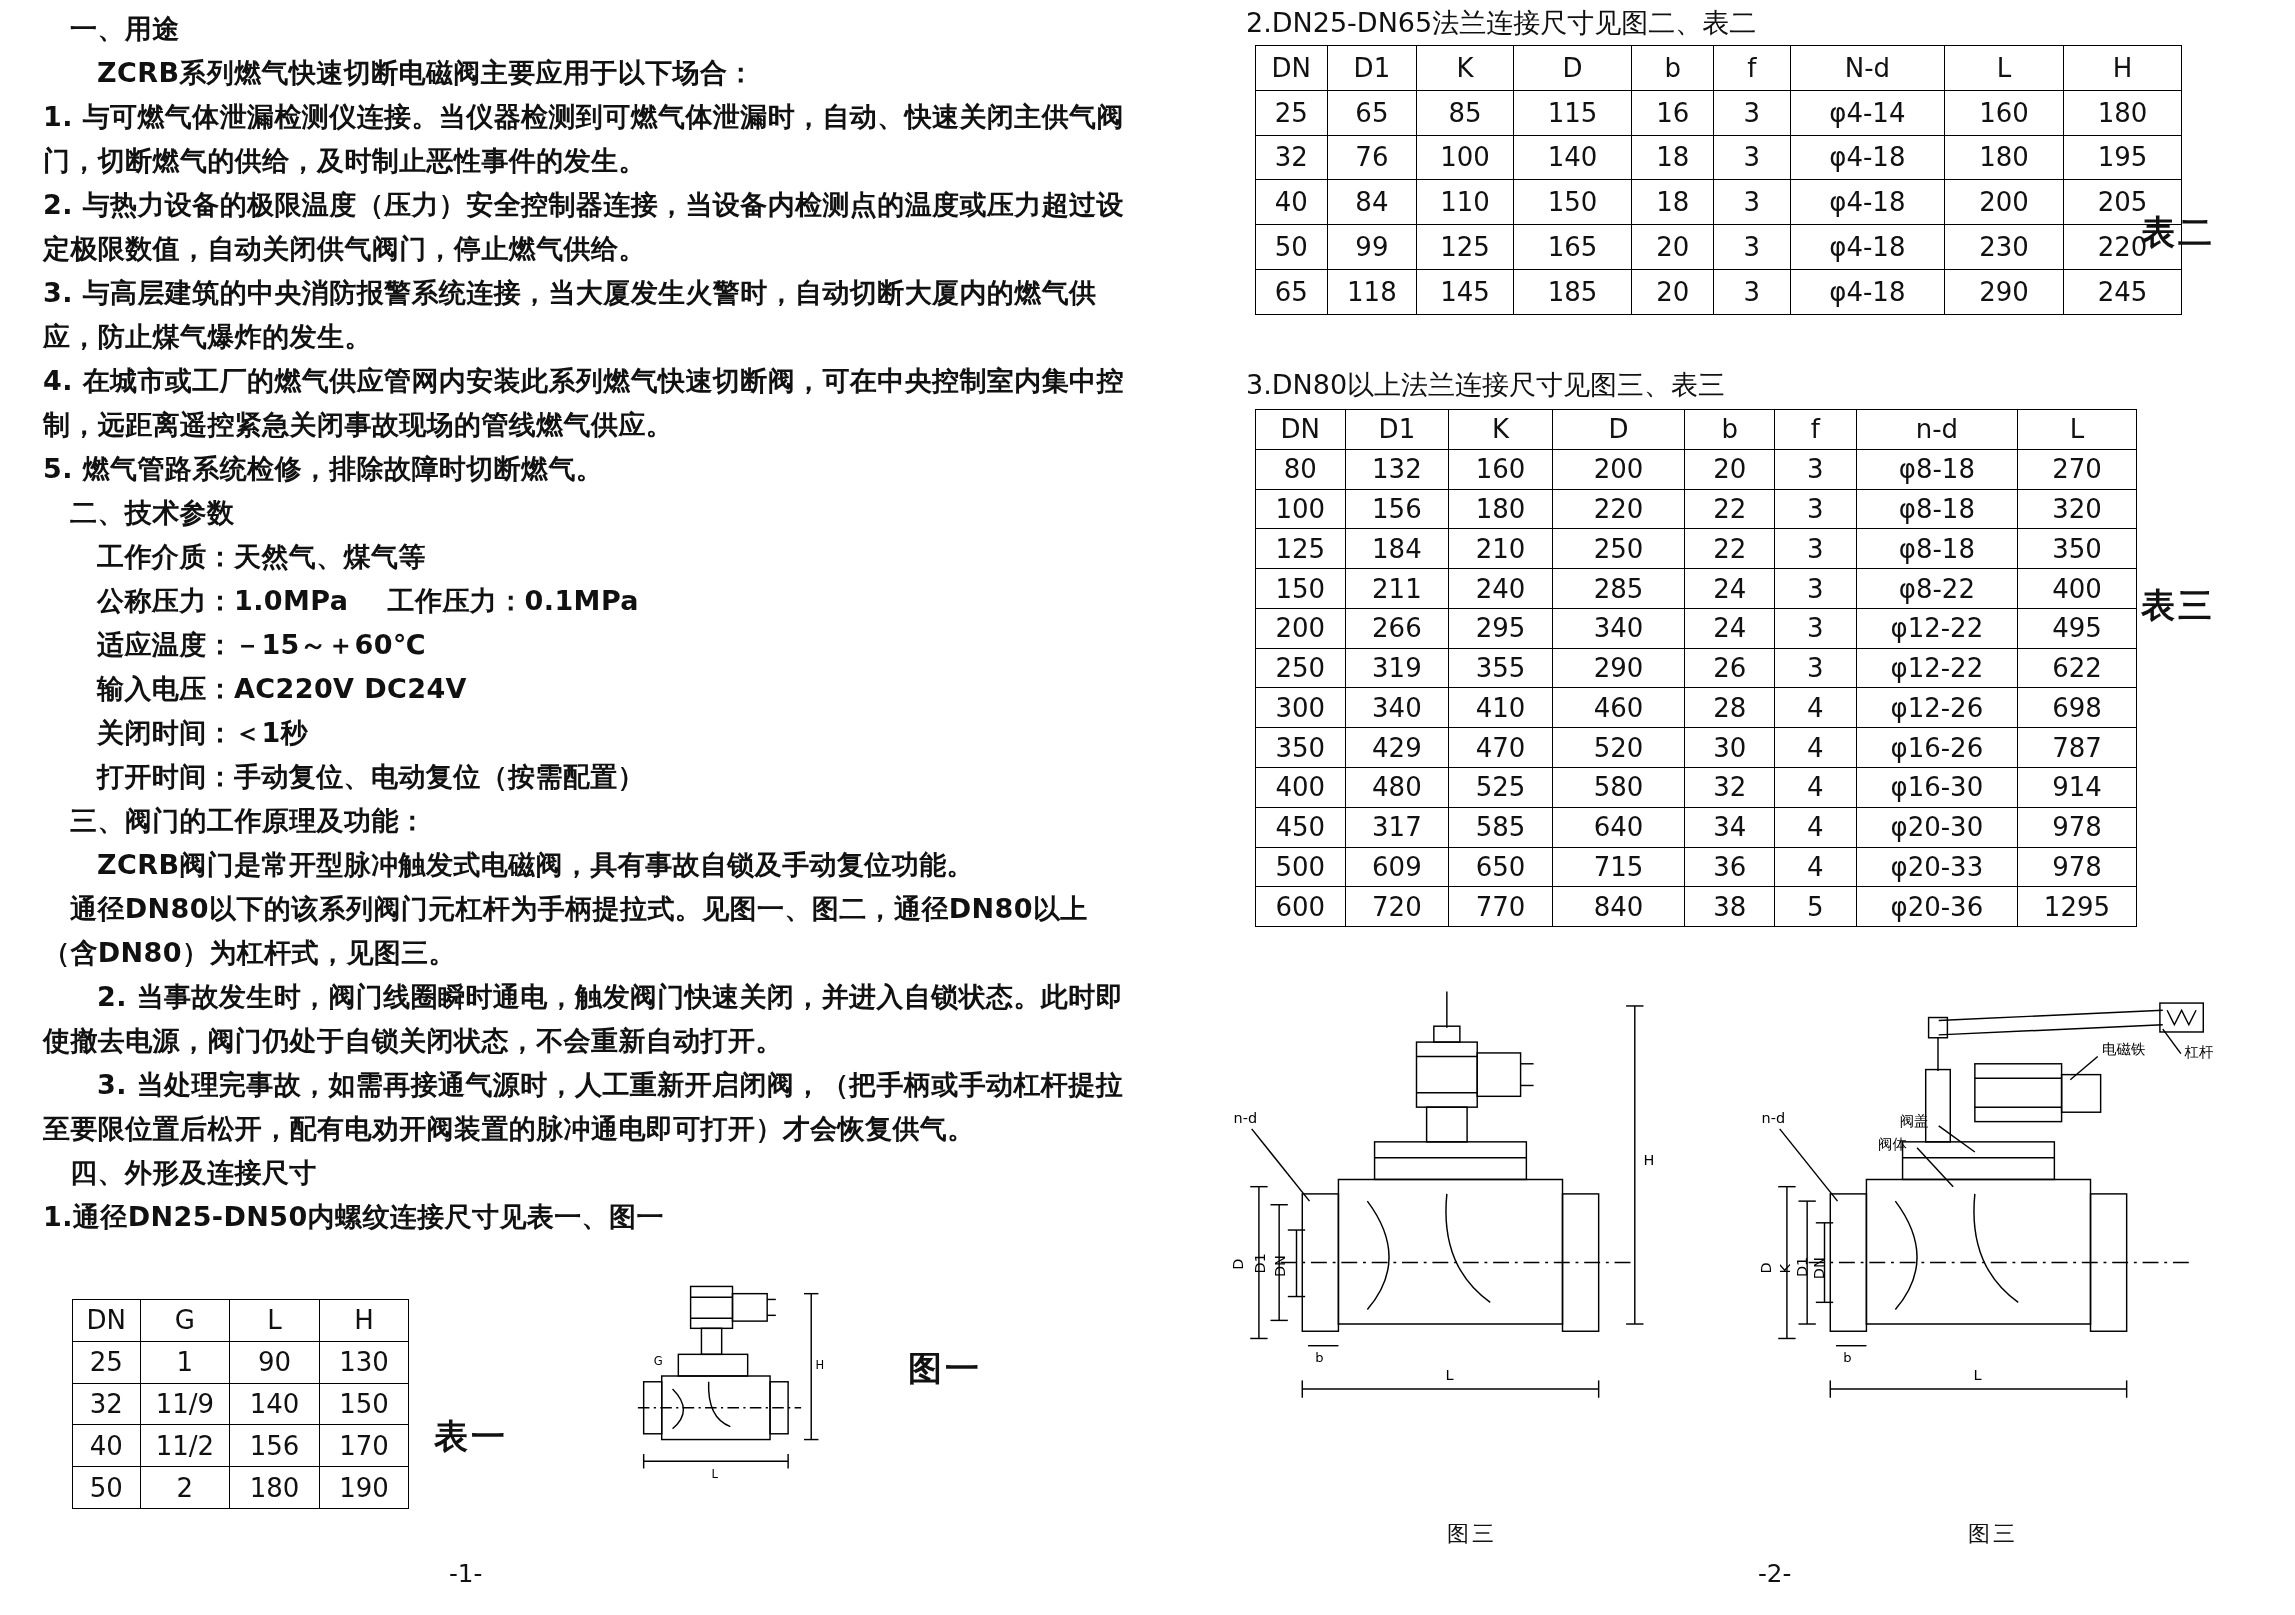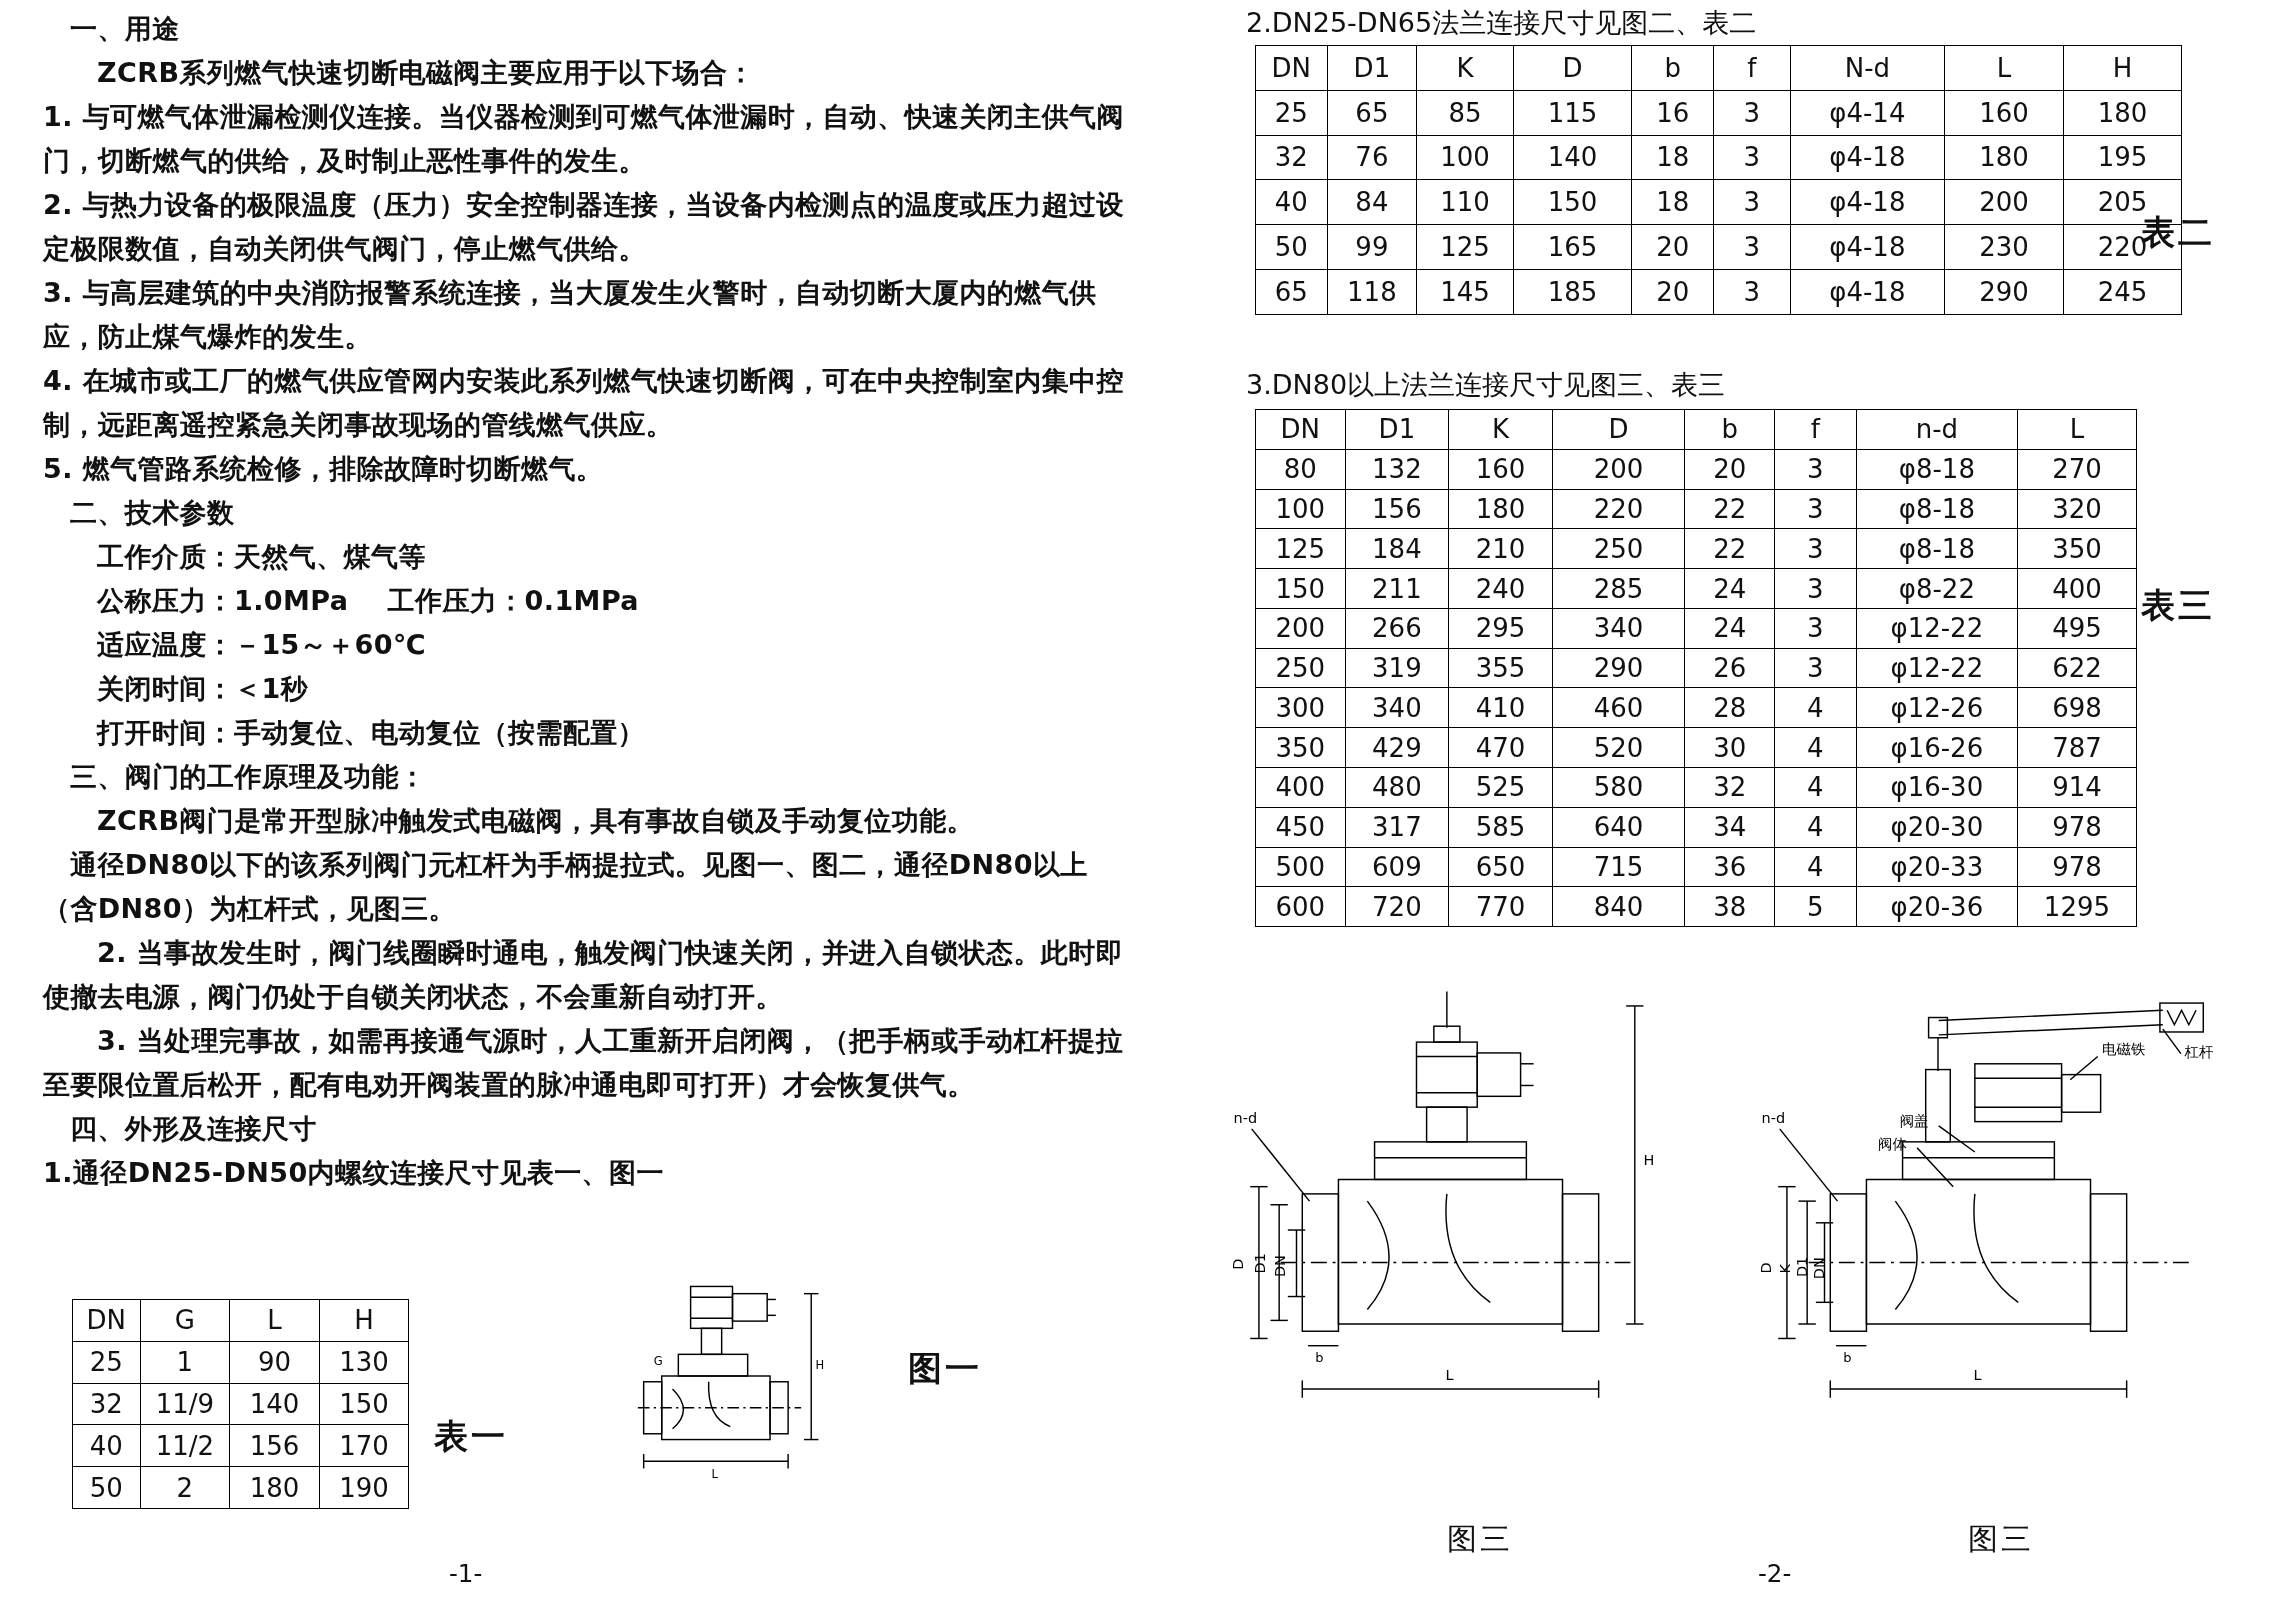--- a/index.html
+++ b/index.html
@@ -140,21 +140,21 @@
     position: absolute;
     font-size: 27px;
     line-height: 33px;
   }
   #right-head-2 { left: 1246px; top: 5.8px; }
   #right-head-3 { left: 1246px; top: 368px; }
 
   
   .figure-caption {
     position: absolute;
-    font-size: 30px;
+    font-size: 22px;
     letter-spacing: 2.9px;
   }
   #cap-fig3-left { left: 1447px; top: 1519px; }
   #cap-fig3-right { left: 1968px; top: 1519px; }
 
   .page-num {
     position: absolute;
     font-size: 24.6px;
   }
   #page-num-left { left: 449px; top: 1559px; }
@@ -177,20 +177,21 @@
     <p class="txt">1. 与可燃气体泄漏检测仪连接。当仪器检测到可燃气体泄漏时，自动、快速关闭主供气阀门，切断燃气的供给，及时制止恶性事件的发生。</p>
     <p class="txt">2. 与热力设备的极限温度（压力）安全控制器连接，当设备内检测点的温度或压力超过设定极限数值，自动关闭供气阀门，停止燃气供给。</p>
     <p class="txt">3. 与高层建筑的中央消防报警系统连接，当大厦发生火警时，自动切断大厦内的燃气供应，防止煤气爆炸的发生。</p>
     <p class="txt">4. 在城市或工厂的燃气供应管网内安装此系列燃气快速切断阀，可在中央控制室内集中控制，远距离遥控紧急关闭事故现场的管线燃气供应。</p>
     <p class="txt">5. 燃气管路系统检修，排除故障时切断燃气。</p>
 
     <p class="txt section-title">二、技术参数</p>
     <p class="txt indent2">工作介质：天然气、煤气等</p>
     <p class="txt indent2">公称压力：1.0MPa    工作压力：0.1MPa</p>
     <p class="txt indent2">适应温度：－15～＋60℃</p>
+    <p class="txt indent2">输入电压：AC220V DC24V</p>
     <p class="txt indent2">关闭时间：＜1秒</p>
     <p class="txt indent2">打开时间：手动复位、电动复位（按需配置）</p>
 
     <p class="txt section-title">三、阀门的工作原理及功能：</p>
     <p class="txt indent2">ZCRB阀门是常开型脉冲触发式电磁阀，具有事故自锁及手动复位功能。</p>
     <p class="txt indent1">通径DN80以下的该系列阀门元杠杆为手柄提拉式。见图一、图二，通径DN80以上（含DN80）为杠杆式，见图三。</p>
     <p class="txt indent2">2. 当事故发生时，阀门线圈瞬时通电，触发阀门快速关闭，并进入自锁状态。此时即使撤去电源，阀门仍处于自锁关闭状态，不会重新自动打开。</p>
     <p class="txt indent2">3. 当处理完事故，如需再接通气源时，人工重新开启闭阀，（把手柄或手动杠杆提拉至要限位置后松开，配有电劝开阀装置的脉冲通电即可打开）才会恢复供气。</p>
 
     <p class="txt section-title">四、外形及连接尺寸</p>

